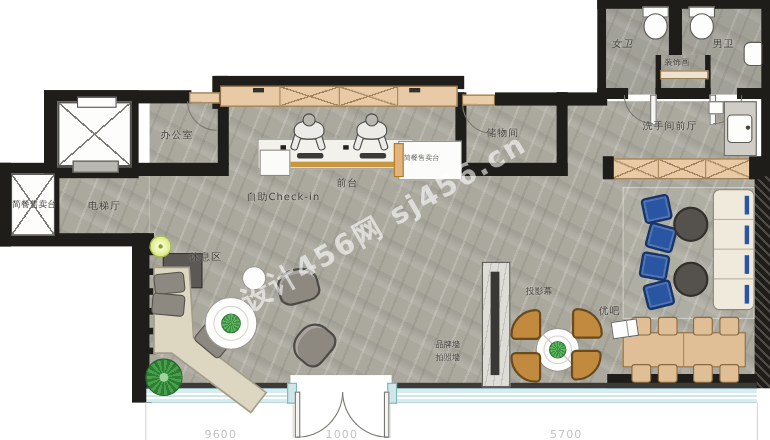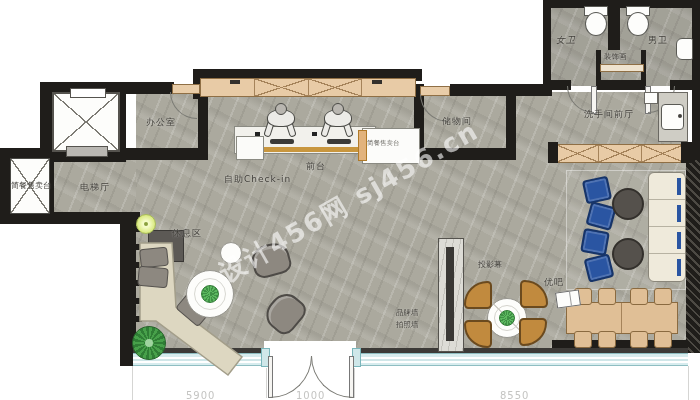--- a/index.html
+++ b/index.html
@@ -260,19 +260,19 @@
   <span class="lbl" style="left:172px;top:227px;">休息区</span>
   <span class="lbl" style="left:544px;top:276px;">优吧</span>
   <span class="lbl small" style="left:478px;top:259px;font-size:8px;">投影幕</span>
   <span class="lbl small" style="left:396px;top:308px;">品牌墙</span>
   <span class="lbl small" style="left:396px;top:320px;">拍照墙</span>
 
   <div class="extline" style="left:132px;top:366px;height:34px;"></div>
   <div class="extline" style="left:266px;top:368px;height:30px;"></div>
   <div class="extline" style="left:354px;top:368px;height:30px;"></div>
   <div class="extline" style="left:688px;top:366px;height:34px;"></div>
-  <span class="dimtxt" style="left:186px;top:390px;">5900</span>
+  <span class="dimtxt" style="left:186px;top:390px;">9600</span>
   <span class="dimtxt" style="left:296px;top:390px;">1000</span>
-  <span class="dimtxt" style="left:500px;top:390px;">8550</span>
+  <span class="dimtxt" style="left:500px;top:390px;">5700</span>
 
   <div class="watermark" style="left:222px;top:258px;">设计456网 sj456.cn</div>
 
 </div>
 
 </body></html>

